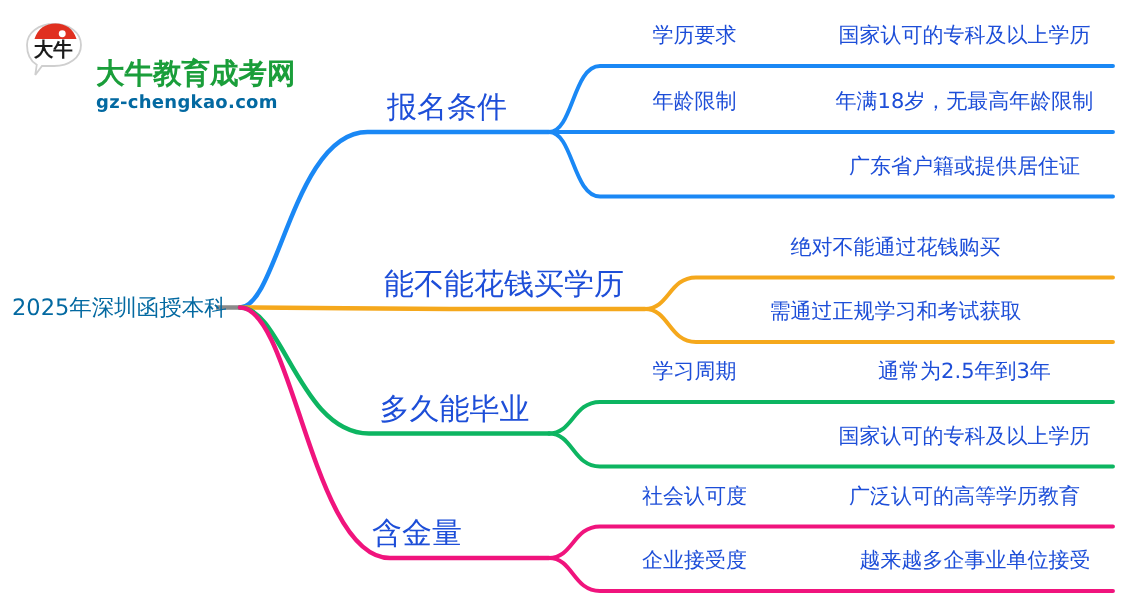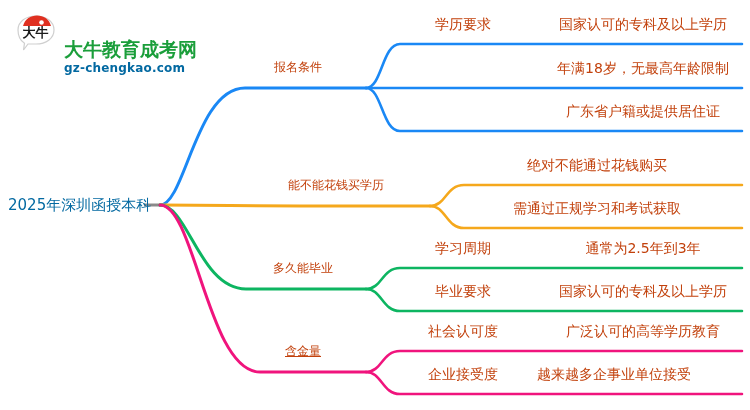--- a/index.html
+++ b/index.html
@@ -28,30 +28,30 @@
     line-height:15px;white-space:nowrap;margin-top:1px;
   }
 
   
   #branches{position:absolute;left:0;top:0;width:750px;height:410px;}
 
   
   .node{
     position:absolute;
     font-family:"DejaVu Sans","Liberation Sans",sans-serif;
-    color:#c2410c;
+    color:#1d4ed8;
     white-space:nowrap;
     line-height:1;
   }
   .root-node{
     font-size:15px;
     left:8px;top:198px;
     color:#0369a1;
   }
-  .l2{font-size:12px;}
+  .l2{font-size:20px;}
   .l3{font-size:14px;}
 </style>
 </head>
 <body>
 
 <div id="stage">
 
   <div class="logo">
     <div class="logo-mark">
       <svg width="44" height="40" viewBox="0 0 44 40">
@@ -95,38 +95,38 @@
     <path d="M366 372 C 382 372, 382 394, 400 394 L 742 394" stroke="#f0147d" stroke-width="2.6" fill="none" stroke-linecap="round"></path>
   </svg>
 
   <div class="node root-node">2025年深圳函授本科</div>
 
   <div class="node l2" style="left:236px;top:61px;width:124px;text-align:center;">报名条件</div>
 
   <div class="node l3" style="left:388px;top:17px;width:150px;text-align:center;">学历要求</div>
   <div class="node l3" style="left:544px;top:17px;width:198px;text-align:center;">国家认可的专科及以上学历</div>
 
+  <div class="node l3" style="left:388px;top:61px;width:150px;text-align:center;">年龄限制</div>
   <div class="node l3" style="left:540px;top:61px;width:206px;text-align:center;">年满18岁，无最高年龄限制</div>
 
   <div class="node l3" style="left:544px;top:104px;width:198px;text-align:center;">广东省户籍或提供居住证</div>
 
   <div class="node l2" style="left:248px;top:179px;width:176px;text-align:center;">能不能花钱买学历</div>
 
   <div class="node l3" style="left:452px;top:158px;width:290px;text-align:center;">绝对不能通过花钱购买</div>
   <div class="node l3" style="left:452px;top:201px;width:290px;text-align:center;">需通过正规学习和考试获取</div>
 
   <div class="node l2" style="left:244px;top:262px;width:118px;text-align:center;">多久能毕业</div>
 
   <div class="node l3" style="left:388px;top:241px;width:150px;text-align:center;">学习周期</div>
   <div class="node l3" style="left:544px;top:241px;width:198px;text-align:center;">通常为2.5年到3年</div>
 
-  <div class="node l3" style="left:388px;top:284px;width:150px;text-align:center;">毕业要求</div>
   <div class="node l3" style="left:540px;top:284px;width:206px;text-align:center;">国家认可的专科及以上学历</div>
 
-  <div class="node l2" style="left:248px;top:345px;width:110px;text-align:center;text-decoration:underline;">含金量</div>
+  <div class="node l2" style="left:248px;top:345px;width:110px;text-align:left;">含金量</div>
 
   <div class="node l3" style="left:388px;top:324px;width:150px;text-align:center;">社会认可度</div>
   <div class="node l3" style="left:544px;top:324px;width:198px;text-align:center;">广泛认可的高等学历教育</div>
 
   <div class="node l3" style="left:388px;top:367px;width:150px;text-align:center;">企业接受度</div>
-  <div class="node l3" style="left:515px;top:367px;width:198px;text-align:center;">越来越多企事业单位接受</div>
+  <div class="node l3" style="left:529px;top:367px;width:198px;text-align:right;">越来越多企事业单位接受</div>
 
 </div>
 
 </body></html>

